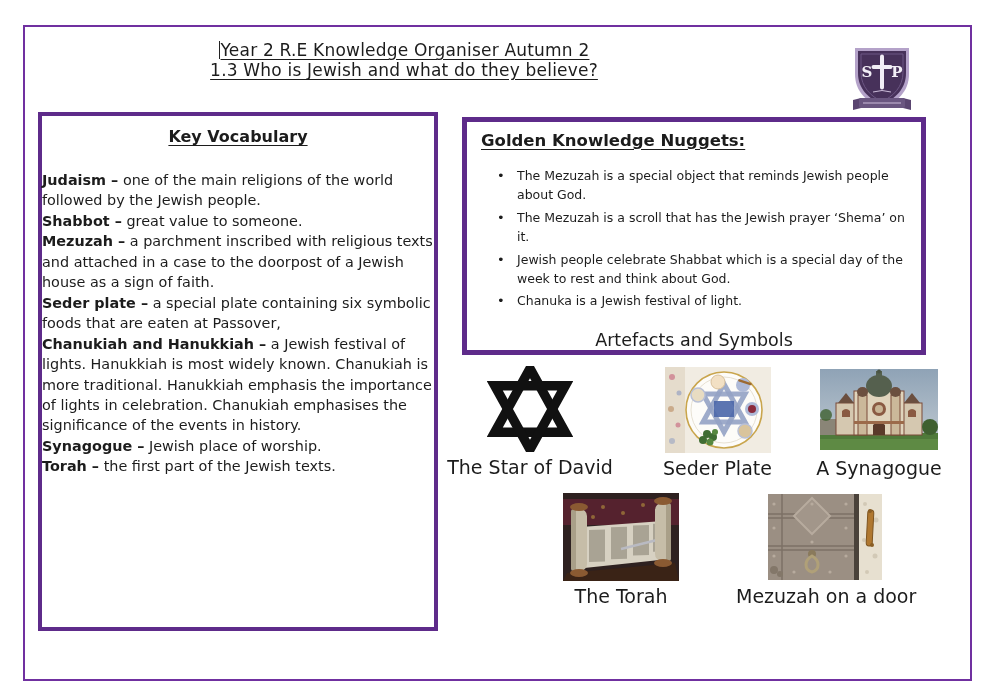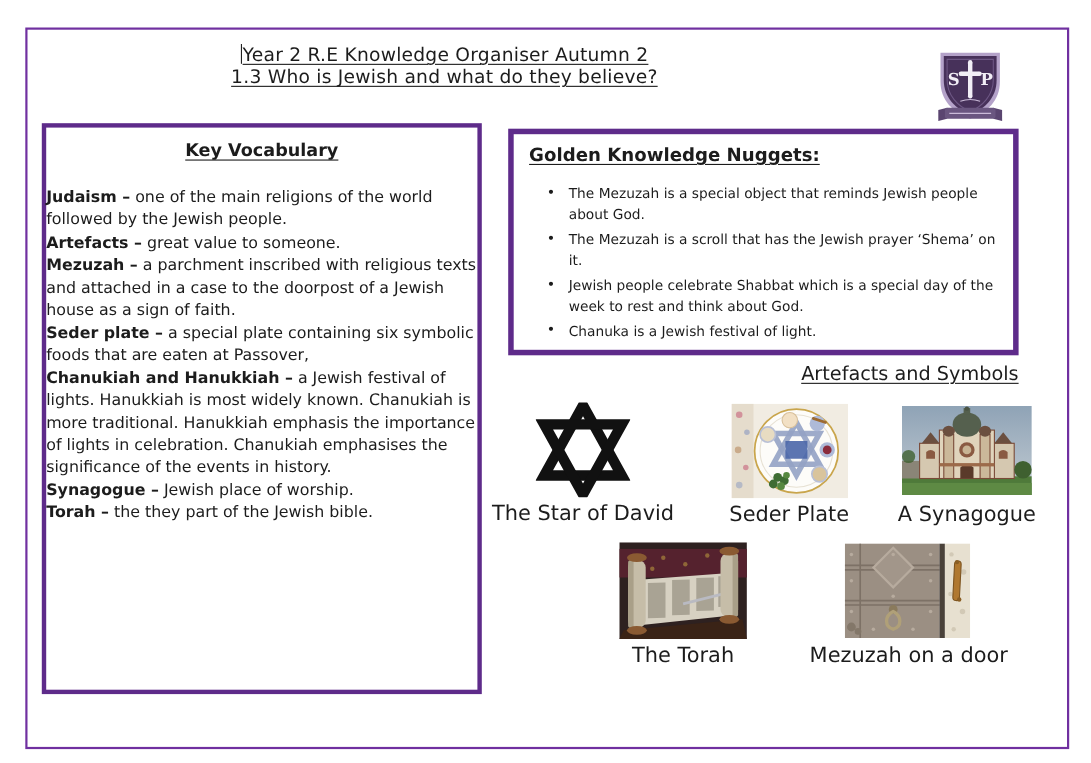--- a/index.html
+++ b/index.html
@@ -16,28 +16,28 @@
   .logo { position: absolute; left: 849px; top: 44px; width: 66px; height: 72px; }
 
   
   .vocab-box { position: absolute; left: 38px; top: 112px; width: 400px; height: 519px; border: 4px solid #5E2B8A; background: #fff; padding: 8px 0; }
   .box-heading { font-weight: bold; font-size: 16px; text-align: center; text-decoration: underline; text-underline-offset: 3px; margin-top: 3px; }
   .vocab-entries { margin-top: 24px; font-size: 14.4px; line-height: 1.42; }
   .vocab-entry .term { font-weight: bold; }
   .squiggle { text-decoration-style: wavy; text-decoration-color: #e03b2f; text-decoration-thickness: 1px; text-underline-offset: 3px; }
 
   
-  .nuggets-box { position: absolute; left: 462px; top: 117px; width: 464px; height: 206px; border: 5px solid #5E2B8A; background: #fff; padding: 9px 14px; }
+  .nuggets-box { position: absolute; left: 462px; top: 117px; width: 464px; height: 238px; border: 5px solid #5E2B8A; background: #fff; padding: 9px 14px; }
   .nuggets-heading { font-weight: bold; font-size: 16.5px; text-decoration: underline; text-underline-offset: 3px; }
   .nugget-list { margin-top: 16px; font-size: 12.5px; line-height: 1.55; }
   .nugget { position: relative; padding-left: 36px; margin-bottom: 3px; }
   .nugget::before { content: "•"; position: absolute; left: 16px; top: 0; font-size: 13px; }
 
   
-  .artefacts-heading { position: absolute; left: 462px; top: 330px; width: 464px; text-align: right; font-size: 17.5px; text-decoration: underline; text-underline-offset: 3px; }
+  .artefacts-heading { position: absolute; left: 462px; top: 330px; width: 464px; text-align: center; font-size: 17.5px; text-underline-offset: 3px; }
   .card { position: absolute; text-align: center; }
   .card .imgwrap { display: flex; align-items: center; justify-content: center; }
   .card .caption { font-size: 19px; margin-top: 4px; white-space: nowrap; }
   .card-star { left: 440px; top: 366px; width: 180px; }
   .card-star .imgwrap { height: 86px; }
   .card-seder { left: 645px; top: 366px; width: 145px; }
   .card-seder .imgwrap { height: 87px; }
   .card-syn { left: 804px; top: 366px; width: 150px; }
   .card-syn .imgwrap { height: 87px; }
   .card-torah { left: 542px; top: 492px; width: 158px; }
@@ -80,26 +80,26 @@
         <rect x="10" y="54" width="46" height="10" rx="2" fill="#6a5680"></rect>
         <line x1="14" y1="59" x2="52" y2="59" stroke="#cbbcd9" stroke-width="1.2"></line>
       </g>
     </svg>
   </div>
 
   <div class="vocab-box">
     <div class="box-heading">Key Vocabulary</div>
     <div class="vocab-entries">
       <div class="vocab-entry"><span class="term">Judaism –</span><span> one of the main religions of the world followed by the Jewish people.</span></div>
-      <div class="vocab-entry"><span class="term">Artefacts –</span><span> great value to someone.</span></div>
+      <div class="vocab-entry"><span class="term">Shabbot –</span><span> great value to someone.</span></div>
       <div class="vocab-entry"><span class="term">Mezuzah –</span><span> a parchment inscribed with religious texts and attached in a case to the doorpost of a Jewish house as a sign of faith.</span></div>
       <div class="vocab-entry"><span class="term">Seder plate –</span><span> a special plate containing six symbolic foods that are eaten at Passover,</span></div>
       <div class="vocab-entry"><span class="term">Chanukiah and Hanukkiah –</span><span> a Jewish festival of lights. </span><span class="squiggle">Hanukkiah</span><span> is most widely known. Chanukiah is more traditional. Hanukkiah emphasis the importance of lights in celebration. Chanukiah emphasises the significance of the events in history.</span></div>
       <div class="vocab-entry"><span class="term">Synagogue –</span><span> Jewish place of worship.</span></div>
-      <div class="vocab-entry"><span class="term">Torah –</span><span> the they part of the Jewish bible.</span></div>
+      <div class="vocab-entry"><span class="term">Torah –</span><span> the first part of the Jewish texts.</span></div>
     </div>
   </div>
 
   <div class="nuggets-box">
     <div class="nuggets-heading">Golden Knowledge Nuggets:</div>
     <div class="nugget-list">
       <div class="nugget"><span>The Mezuzah is a special object that reminds Jewish people about God.</span></div>
       <div class="nugget"><span>The Mezuzah is a scroll that has the Jewish prayer ‘Shema’ on it.</span></div>
       <div class="nugget"><span>Jewish people celebrate Shabbat which is a special day of the week to rest and think about God.</span></div>
       <div class="nugget"><span class="squiggle">Chanuka</span><span> is a Jewish festival of light.</span></div>

